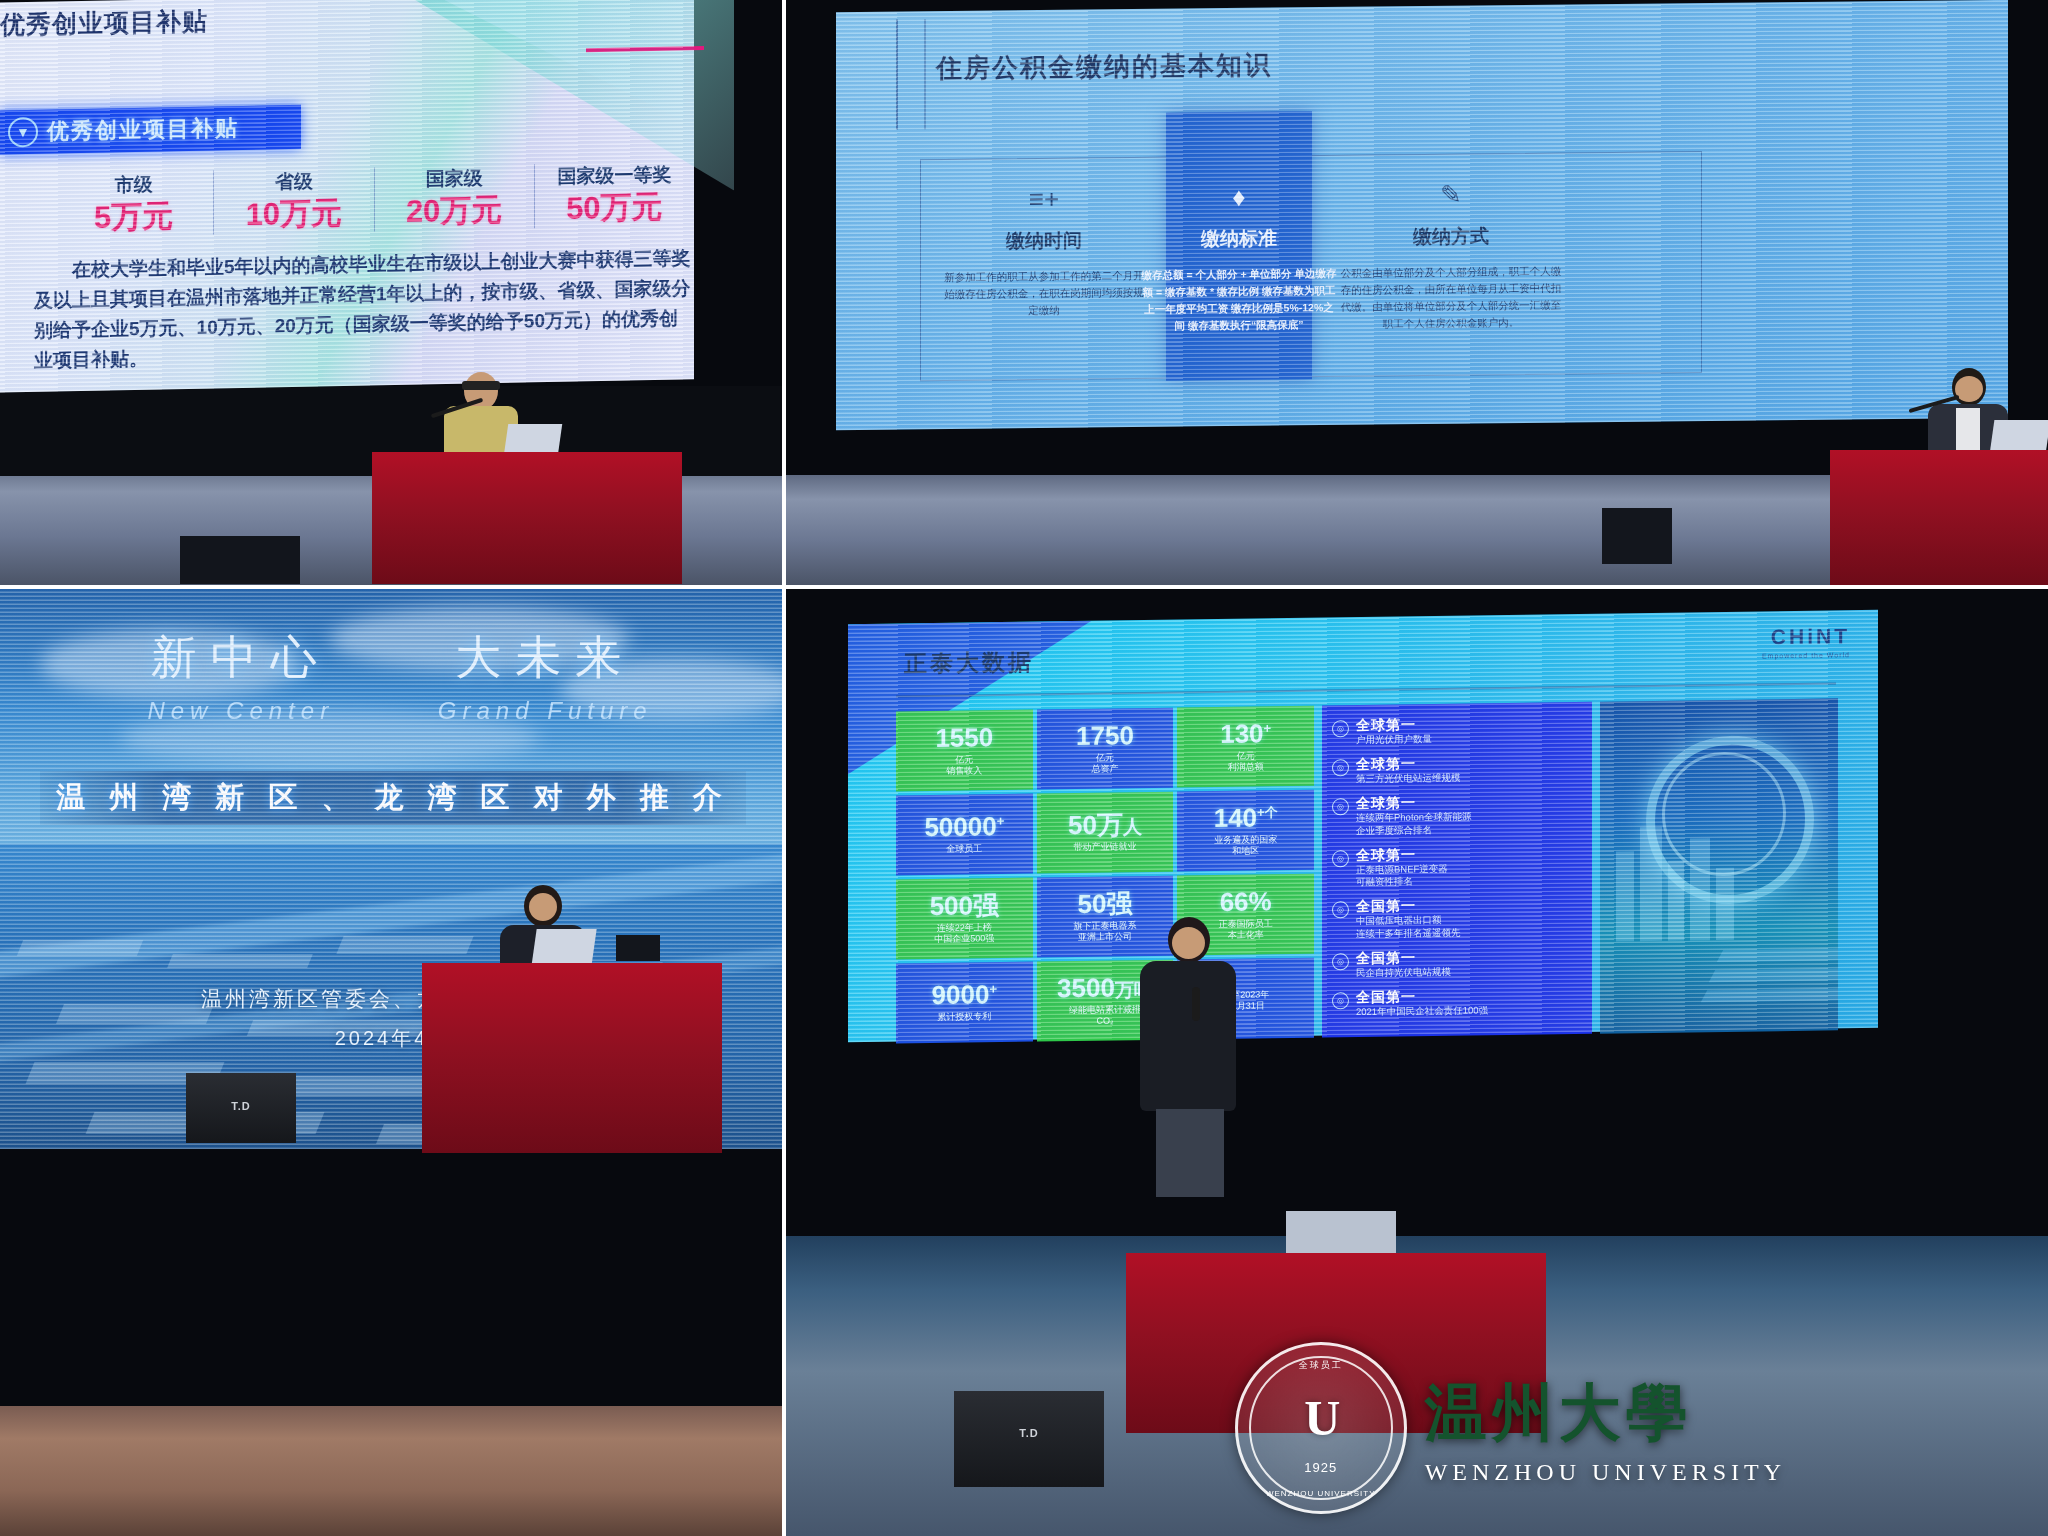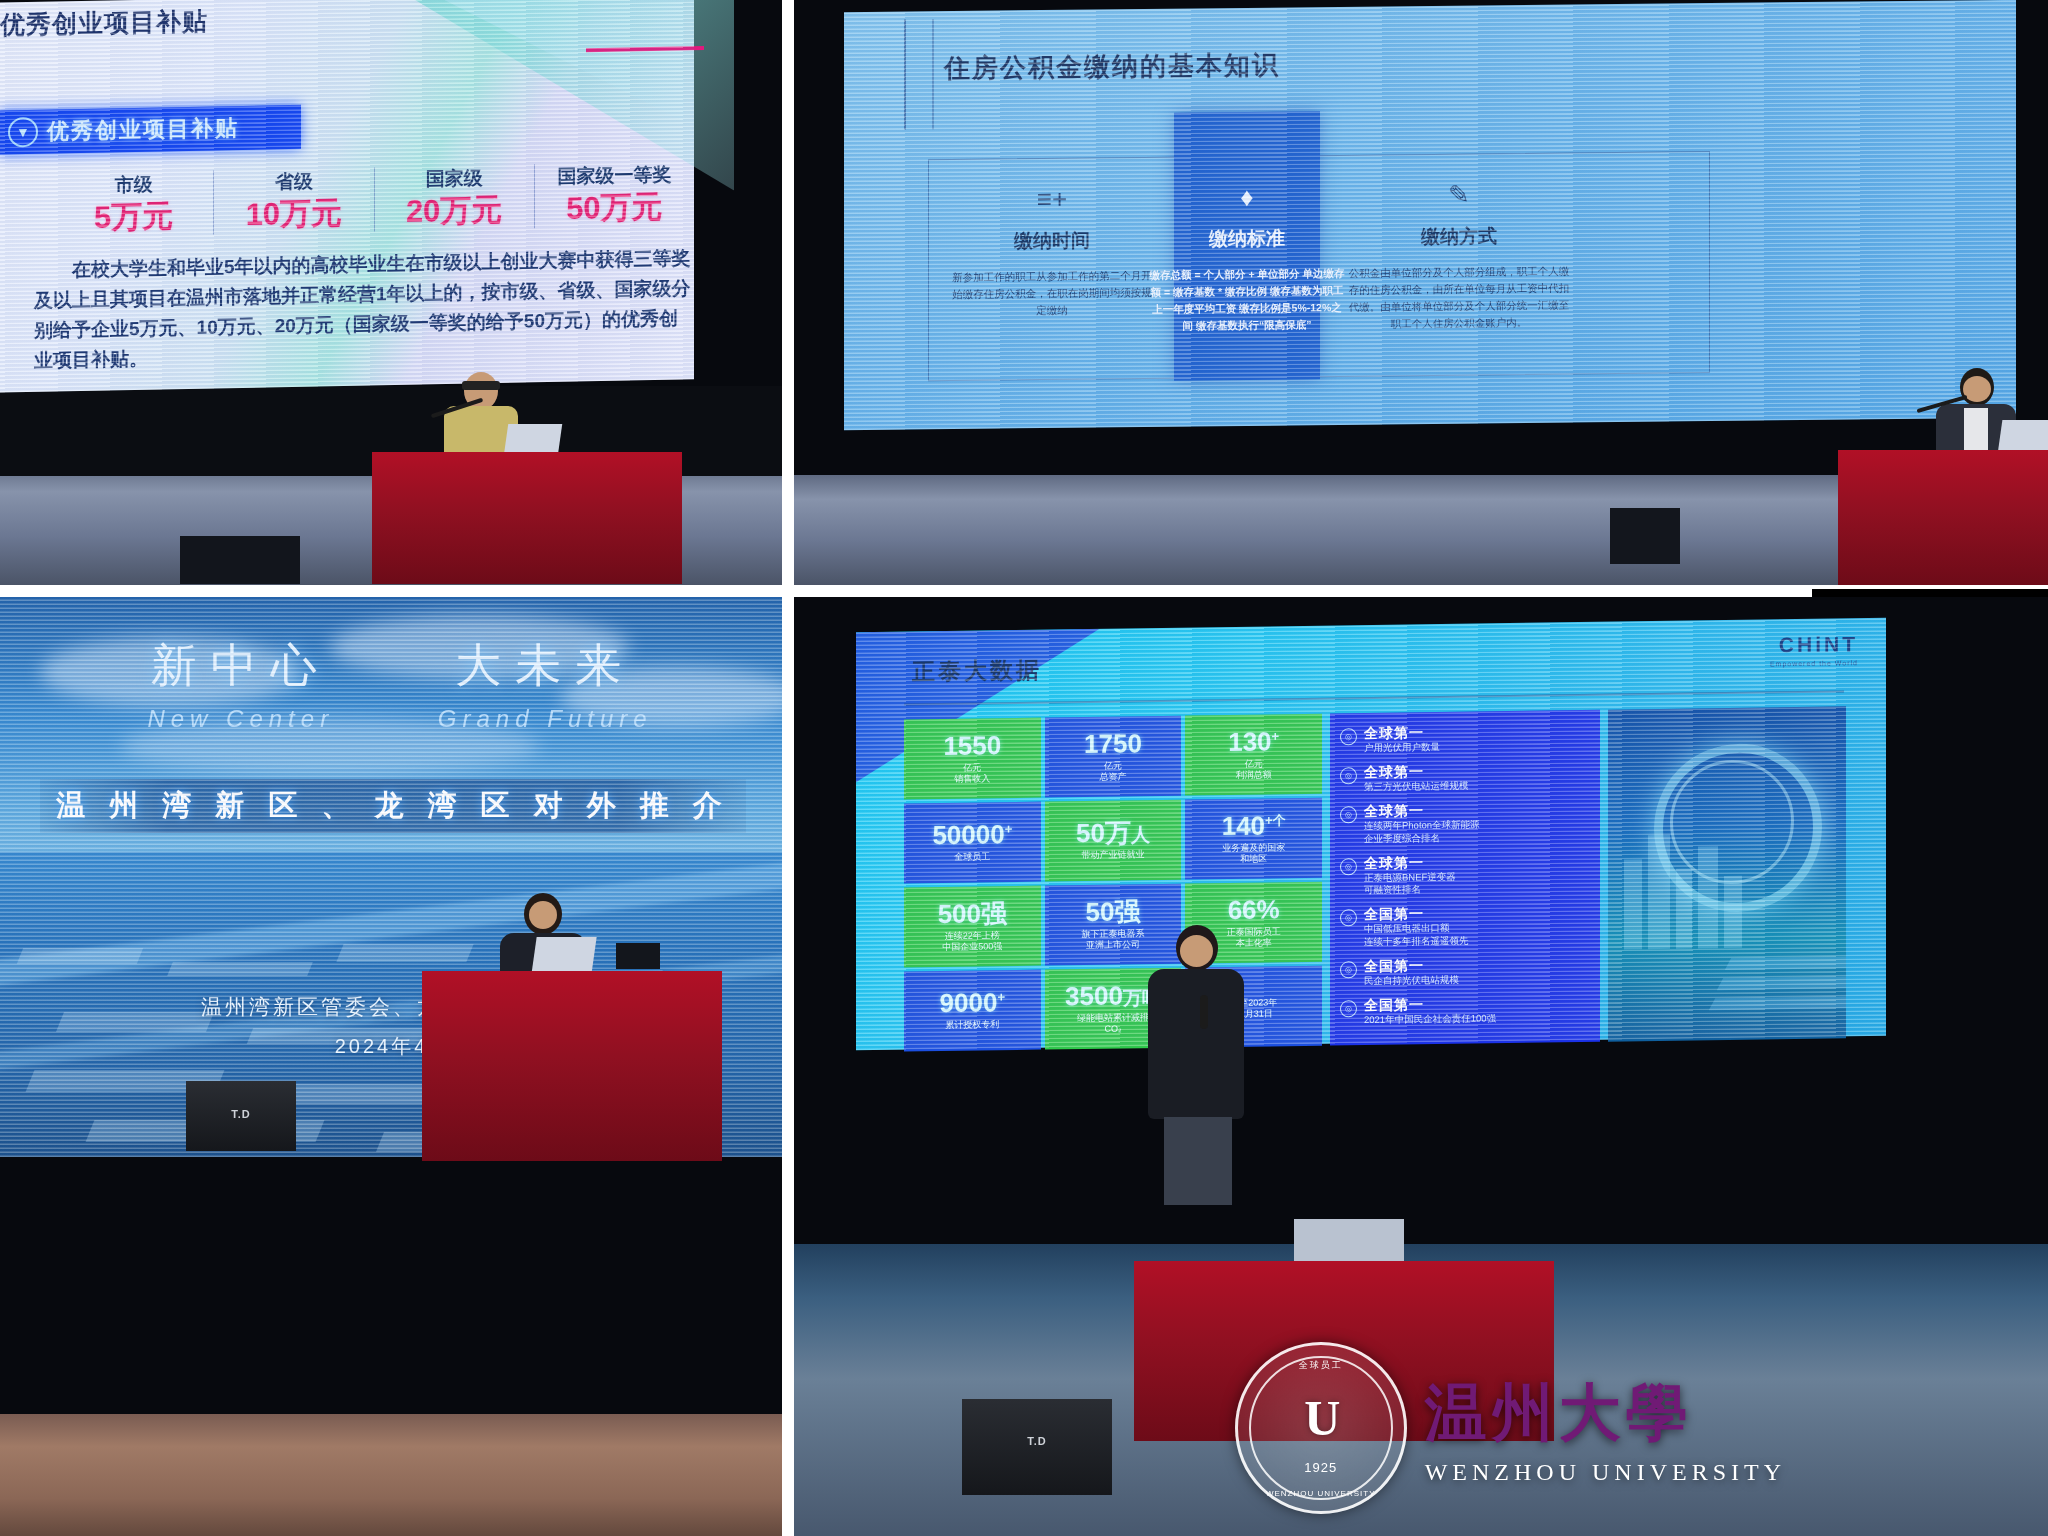--- a/index.html
+++ b/index.html
@@ -1,17 +1,17 @@
 <!DOCTYPE html>
 <html><head>
 <meta charset="utf-8">
 <style>
   html,body{margin:0;padding:0;background:#000;}
   body{width:2048px;height:1536px;overflow:hidden;font-family:"Liberation Sans","DejaVu Sans",sans-serif;}
-  .grid{position:relative;width:1812px;height:1536px;display:grid;grid-template-columns:786px 1262px;grid-template-rows:589px 947px;gap:8px;background:#fff;}
+  .grid{position:relative;width:1812px;height:1536px;display:grid;grid-template-columns:786px 1262px;grid-template-rows:589px 947px;gap:0;background:#fff;}
   .cell{position:relative;overflow:hidden;background:#05070c;}
   .cell-tl{border-right:4px solid #fff;border-bottom:4px solid #fff;}
   .cell-tr{border-bottom:4px solid #fff;}
   .cell-bl{border-right:4px solid #fff;}
 
   
   .p1-screen{position:absolute;left:-6px;top:-4px;width:700px;height:390px;
     background:linear-gradient(118deg,#e7ecfb 0%,#dfe8fb 28%,#cfe4f4 46%,#a8e6e2 58%,#d9dcf7 68%,#e3e7fb 100%);
     transform:skewY(-1.1deg);}
   .p1-diag1{position:absolute;right:-40px;top:-20px;width:360px;height:300px;
@@ -128,21 +128,21 @@
   .wu-seal{position:relative;width:166px;height:166px;border-radius:50%;
     background:radial-gradient(circle at 50% 50%,rgba(255,255,255,.18),rgba(255,255,255,.06));
     border:3px solid rgba(255,255,255,.9);box-shadow:0 0 14px rgba(0,0,0,.5);}
   .wu-seal .inner{position:absolute;inset:11px;border:2px solid rgba(255,255,255,.85);border-radius:50%;}
   .wu-seal .mark{position:absolute;left:50%;top:44%;transform:translate(-50%,-50%);
     font-size:50px;color:#fff;font-weight:700;font-family:"Liberation Serif",serif;letter-spacing:-3px;text-shadow:0 0 6px rgba(0,0,0,.4);}
   .wu-seal .yr{position:absolute;left:50%;top:69%;transform:translateX(-50%);font-size:13px;color:#fff;letter-spacing:1px;}
   .wu-seal .arcTop{position:absolute;left:0;right:0;top:14px;text-align:center;font-size:9px;color:#fff;letter-spacing:2px;}
   .wu-seal .arcBot{position:absolute;left:0;right:0;bottom:13px;text-align:center;font-size:8px;color:#fff;letter-spacing:1px;}
   .wu-text{text-align:left;}
-  .wu-text .cn{font-size:62px;color:#701a75;font-weight:700;letter-spacing:5px;font-family:"Liberation Serif",serif;
+  .wu-text .cn{font-size:62px;color:#14532d;font-weight:700;letter-spacing:5px;font-family:"Liberation Serif",serif;
     text-shadow:0 2px 10px rgba(0,0,0,.65);}
   .wu-text .en{font-size:24px;color:#fff;letter-spacing:5px;margin-top:4px;font-family:"Liberation Serif",serif;
     text-shadow:0 2px 8px rgba(0,0,0,.6);}
 </style>
 </head>
 <body>
 
 <div class="grid">
 
   <div class="cell cell-tl">

